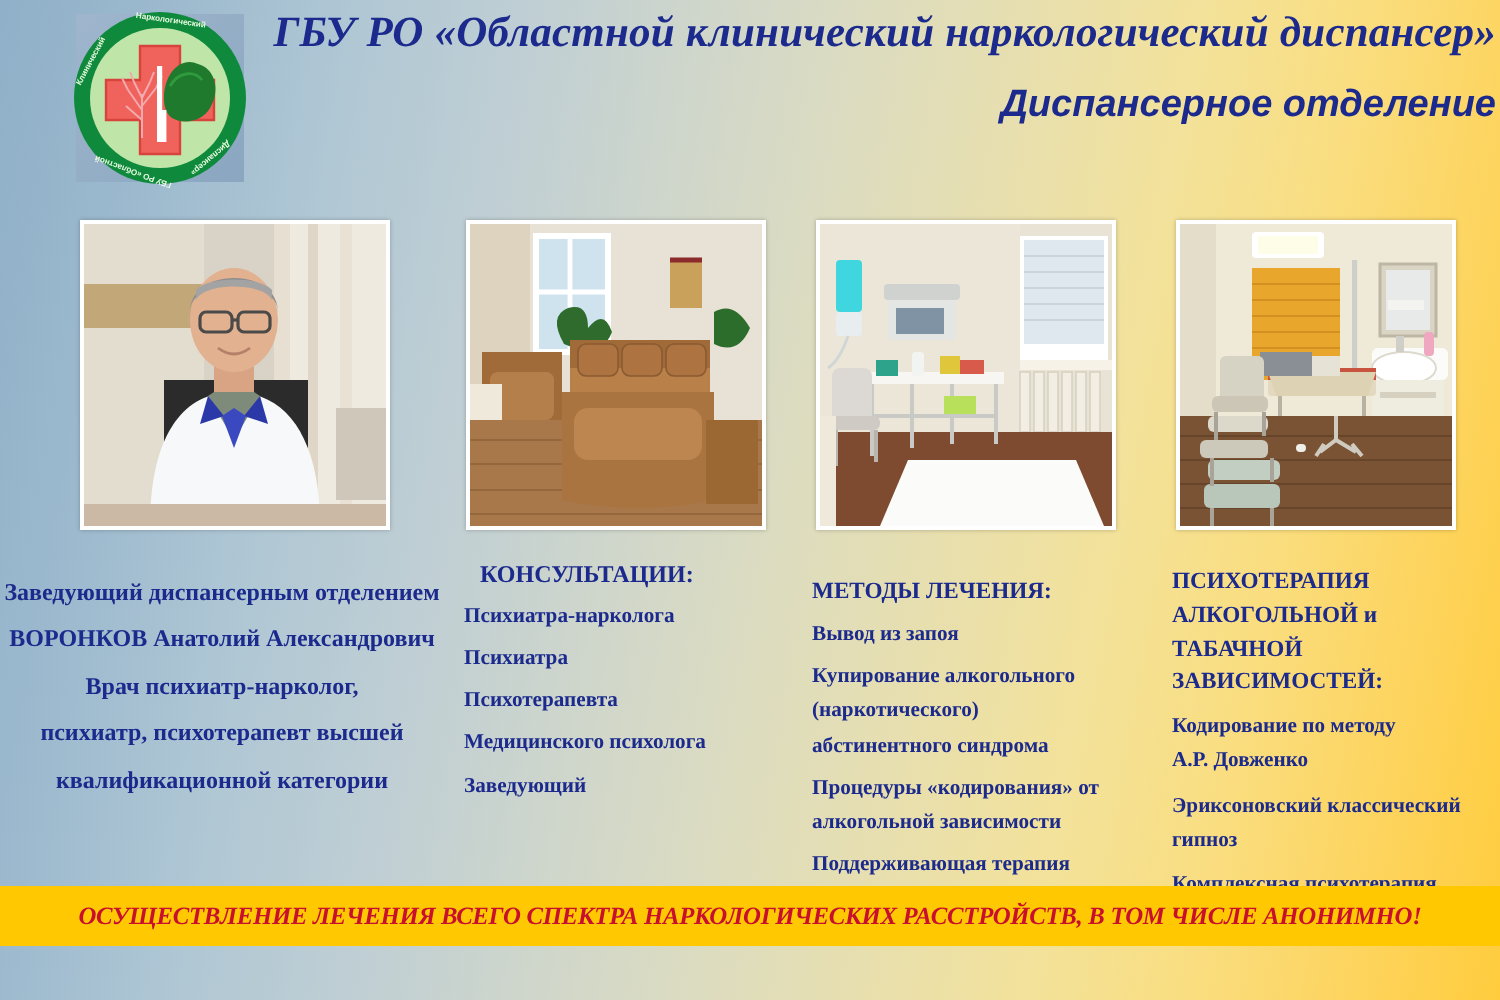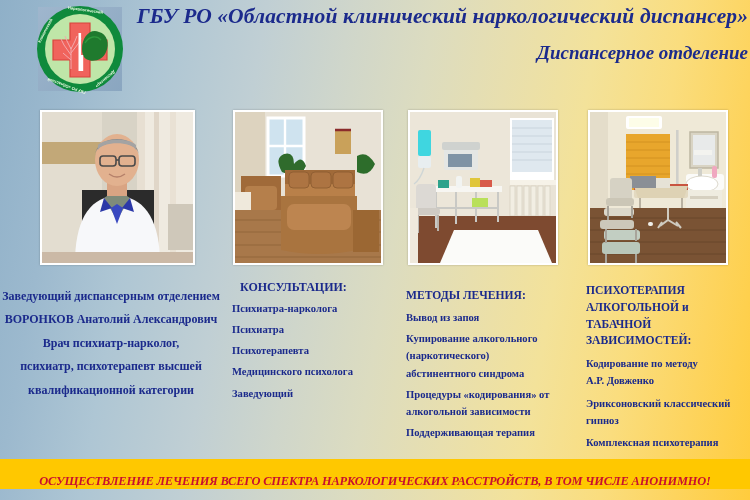--- a/index.html
+++ b/index.html
@@ -31,21 +31,21 @@
     position:absolute;left:132px;top:4px;width:616px;text-align:right;
   }
   .title{
     font-family:"Liberation Serif", serif;
     font-weight:bold;font-style:italic;
     font-size:21.5px;letter-spacing:.1px;
     color:#1b2a8c;line-height:1.15;
     white-space:nowrap;
   }
   .subtitle{
-    font-family:Liberation Serif, serif;
+    font-family:Liberation Sans, sans-serif;
     font-weight:bold;font-style:italic;
     font-size:19px;color:#1b2a8c;margin-top:13px;
   }
 
   
   .photos{position:absolute;left:0;top:110px;width:750px;height:160px;}
   .photo{
     position:absolute;top:0;width:150px;height:155px;
     border:2px solid #ffffff;box-sizing:border-box;overflow:hidden;
     box-shadow:0 0 2px rgba(0,0,0,.25);
@@ -83,22 +83,22 @@
   #col3 .grp{margin-top:4px;}
 
   
   #col4{left:586px;top:283px;width:168px;}
   #col4 .head{font-size:11.6px;line-height:1.45;}
   #col4 .line{line-height:1.62;}
   #col4 .grp{margin-top:5px;}
 
   
   .banner{
-    position:absolute;left:0;top:459px;width:750px;height:30px;
-    background:#ffc800;display:flex;align-items:flex-end;justify-content:center;
+    position:absolute;left:0;top:443px;width:750px;height:30px;
+    background:#ffc800;display:flex;align-items:center;justify-content:center;
   }
   .banner .btext{
     font-family:"Liberation Serif", serif;
     font-weight:bold;font-style:italic;
     font-size:12.4px;color:#c8102e;letter-spacing:-.15px;white-space:nowrap;
   }
 </style>
 </head>
 <body>
 

